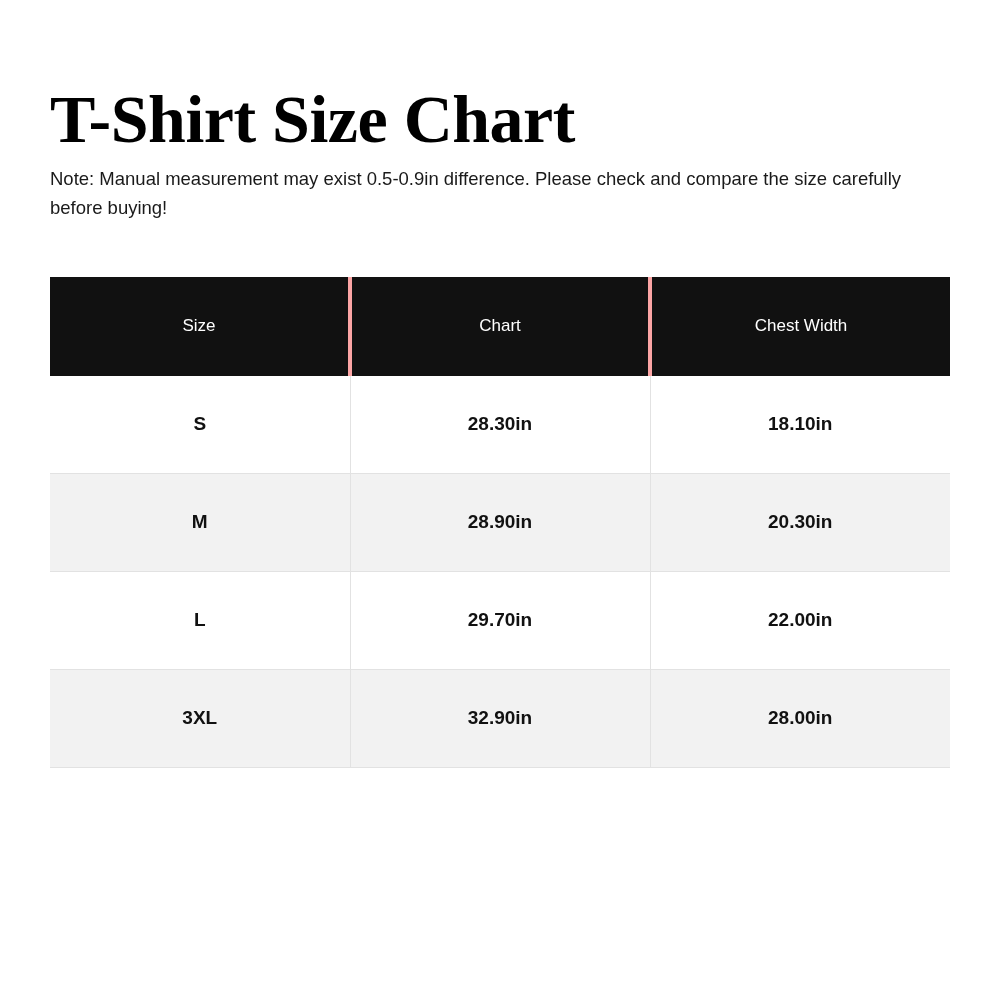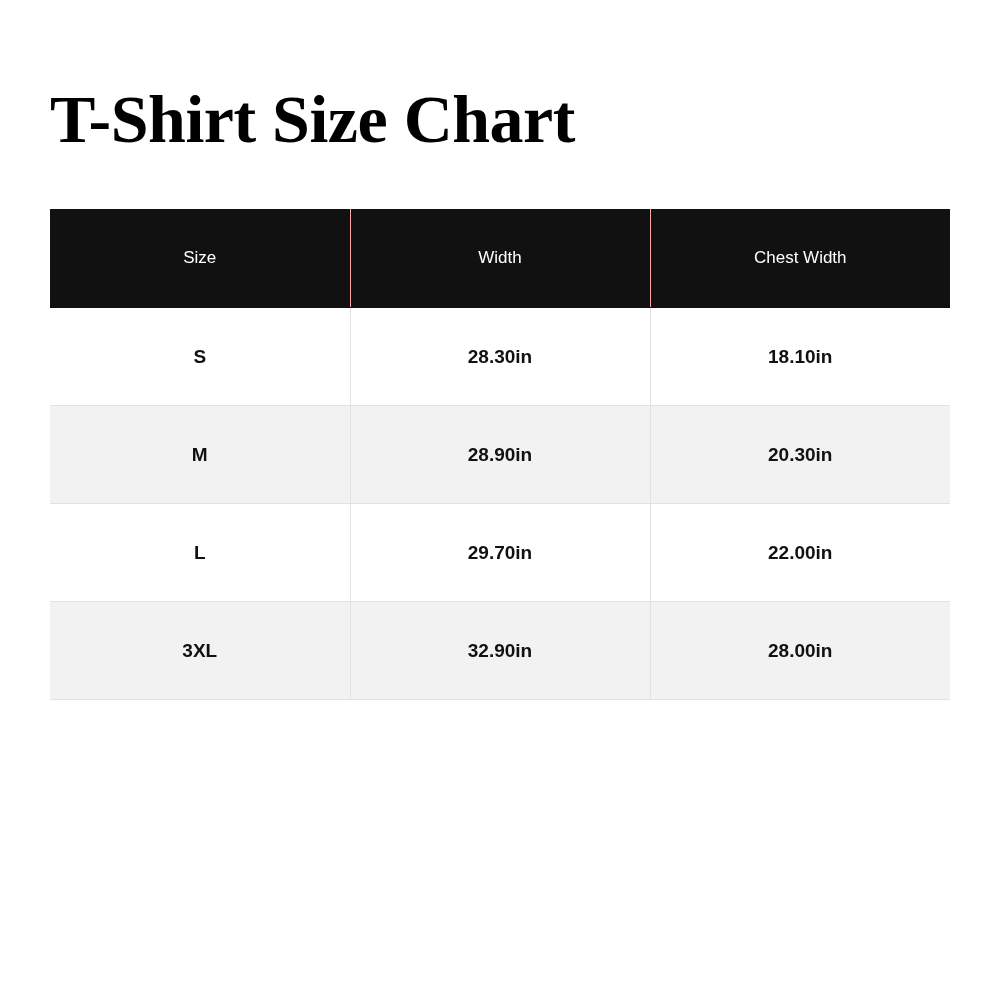--- a/index.html
+++ b/index.html
@@ -46,21 +46,21 @@
     border-collapse: collapse;
     table-layout: fixed;
   }
   table.size-chart th {
     background: #111111;
     color: #ffffff;
     font-weight: normal;
     font-size: 17px;
     height: 96px;
     text-align: center;
-    border-right: 1px solid #fca5a5;
+    border-right: 4px solid #fca5a5;
     border-bottom: 1px solid #111111;
   }
   table.size-chart th:last-child {
     border-right: none;
     text-align: center;
   }
   table.size-chart td {
     text-align: center;
     font-size: 19px;
     font-weight: bold;
@@ -80,27 +80,28 @@
   }
   table.size-chart tbody tr td:first-child {
     border-left: none;
   }
 </style>
 </head>
 <body>
 
 <div class="page">
   <h1 class="title">T-Shirt Size Chart</h1>
+  <p class="note">Note: Manual measurement may exist 0.5-0.9in difference. Please check and compare the size carefully before buying!</p>
 
   <div class="table-wrap">
     <table class="size-chart">
       <thead>
         <tr>
           <th>Size</th>
-          <th>Width</th>
+          <th>Chart</th>
           <th>Chest Width</th>
         </tr>
       </thead>
       <tbody>
         <tr>
           <td>S</td>
           <td>28.30in</td>
           <td>18.10in</td>
         </tr>
         <tr>

